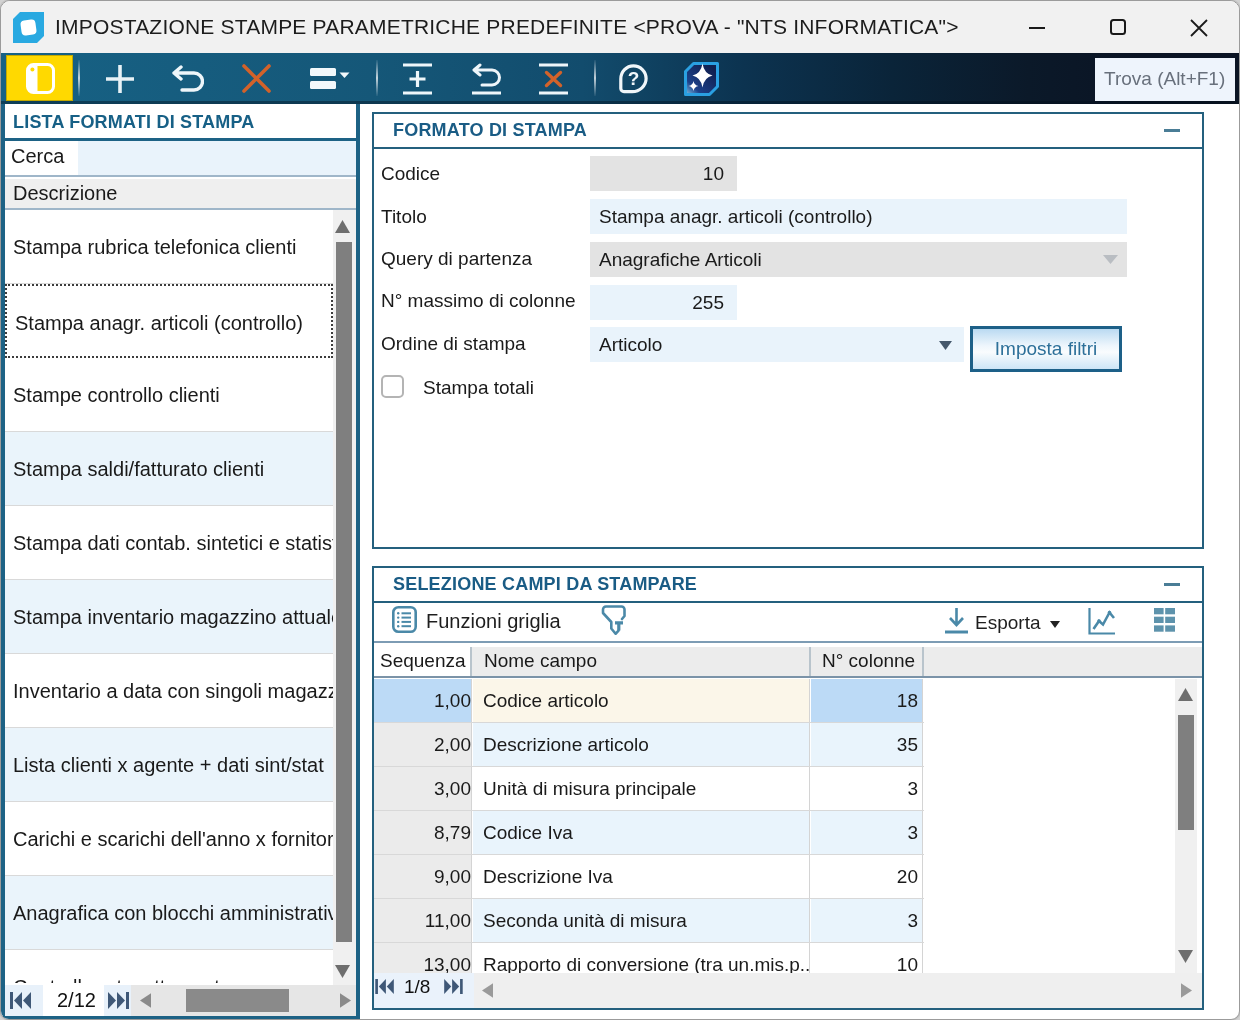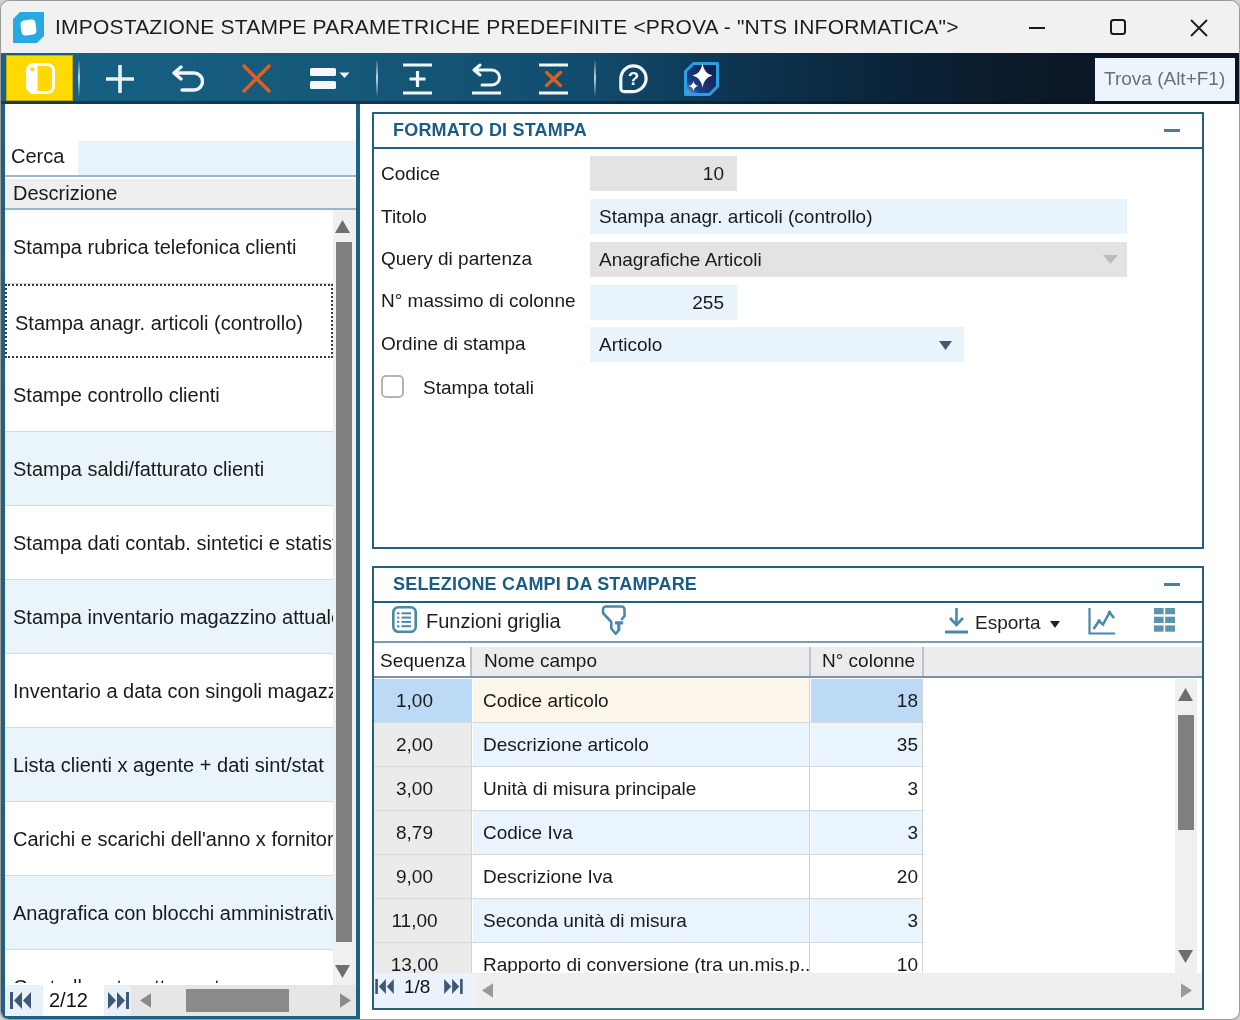--- a/index.html
+++ b/index.html
@@ -54,21 +54,21 @@
   background:linear-gradient(180deg,#badaf2 0%,#eef6fc 42%,#f9fcfe 58%,#cde5f6 100%);
   border:3px solid #1d6088; color:#2d7099; font-size:19px; text-align:center; line-height:40px; }
 .chk { position:absolute; left:7px; top:261px; width:23px; height:23px; border:2px solid #b4b4b4; border-radius:5px; background:#fff; }
 
 .gtoolbar { position:absolute; left:0; top:35px; width:100%; height:40px; background:#fff; border-bottom:2px solid #7d9cb4; }
 .gtext { position:absolute; top:7px; font-size:20px; color:#1e1e1e; }
 .ghead { position:absolute; left:0; top:79px; width:100%; height:31px; background:#ececec; border-bottom:2px solid #7b93a8; font-size:19px; color:#1a1a1a; }
 .gcell { position:absolute; top:0; height:100%; border-right:2px solid #b9c4cc; }
 .grow { position:absolute; left:0; width:550px; height:44px; font-size:19px; color:#1a1a1a; border-bottom:1px solid #d8d8d8; background:#fff; }
 .gc { position:absolute; top:0; height:43px; line-height:43px; border-right:1px solid #d4d4d4; }
-.gc1 { left:0; width:98px; background:#ebebeb; text-align:center; padding-right:16px; }
+.gc1 { left:0; width:98px; background:#ebebeb; text-align:right; padding-right:0; }
 .gc2 { left:99px; width:337px; padding-left:10px; white-space:nowrap; overflow:hidden; }
 .gc3 { left:437px; width:112px; text-align:right; padding-right:4px; }
 .g-pager { position:absolute; left:0; top:405px; width:828px; height:35px; background:#efefef; }
 .navy { fill:#3f5877; }
 </style>
 </head>
 <body>
 <div class="win">
 
   <div class="titlebar">
@@ -138,20 +138,21 @@
           </linearGradient>
         </defs>
       <polygon points="9.5,1.5 33.5,1.5 33.5,24.5 25.5,32.5 1.5,32.5 1.5,9.5" fill="url(#spk)" stroke="#2aa0e2" stroke-width="3" stroke-linejoin="round"></polygon>
       <path d="M18.5 1.5 Q20.2 11.8 28.5 13.5 Q20.2 15.2 18.5 25.5 Q16.8 15.2 8.5 13.5 Q16.8 11.8 18.5 1.5 Z" fill="#fff"></path>
       <path d="M9.5 19 Q10.2 23.2 14.5 24 Q10.2 24.8 9.5 29 Q8.8 24.8 4.5 24 Q8.8 23.2 9.5 19 Z" fill="#fff"></path>
     </svg>
     <div class="trova">Trova (Alt+F1)</div>
   </div>
 
   <div class="leftpanel">
+    <div class="lp-head">LISTA FORMATI DI STAMPA</div>
     <div class="lp-cerca">
         <div class="white"></div>
         <span>Cerca</span>
       </div>
     <div class="lp-desc">Descrizione</div>
     <div class="lp-list">
       <div class="lp-row">
           <span>Stampa rubrica telefonica clienti</span>
         </div>
       <div class="lp-row sel">
@@ -195,21 +196,21 @@
         </svg>
     </div>
     <div class="lp-pager">
       <svg class="abs" style="left:5px;top:7px" width="22" height="17" viewBox="0 0 22 17">
           <g class="navy">
             <rect x="0" y="0" width="3" height="17"></rect>
             <polygon points="12,8.5 12,0 4,8.5 12,17"></polygon>
             <polygon points="21,8.5 21,0 13,8.5 21,17"></polygon>
           </g>
         </svg>
-      <div class="abs" style="left:38px;top:0;width:61px;height:31px;background:#fff;font-size:20px;text-align:left;padding-left:6px;line-height:30px;color:#111">2/12</div>
+      <div class="abs" style="left:38px;top:0;width:61px;height:31px;background:#fff;font-size:20px;text-align:left;padding-left:14px;line-height:30px;color:#111">2/12</div>
       <svg class="abs" style="left:102px;top:7px" width="22" height="17" viewBox="0 0 22 17">
           <g class="navy">
             <polygon points="1,8.5 1,0 9,8.5 1,17"></polygon>
             <polygon points="10,8.5 10,0 18,8.5 10,17"></polygon>
             <rect x="19" y="0" width="3" height="17"></rect>
           </g>
         </svg>
       <div class="abs" style="left:126px;top:0;width:225px;height:31px;background:#e6e6e6">
         <svg class="abs" style="left:9px;top:8px" width="11" height="15" viewBox="0 0 12 16">
             <polygon points="12,0 12,16 0,8" fill="#8a8a8a"></polygon>
@@ -236,20 +237,21 @@
         </svg>
     </div>
     <div class="frow" style="top:176px">N° massimo di colonne</div>
     <div class="finput blue num" style="top:171px;width:147px">255</div>
     <div class="frow" style="top:219px">Ordine di stampa</div>
     <div class="finput blue txt" style="top:213px;width:374px">Articolo
       <svg class="abs" style="right:12px;top:14px" width="13" height="9" viewBox="0 0 13 9">
           <polygon points="0,0 13,0 6.5,9" fill="#44576b"></polygon>
         </svg>
     </div>
+    <div class="btn-filtri">Imposta filtri</div>
     <div class="chk"></div>
     <div class="frow" style="left:49px;top:263px">Stampa totali</div>
   </div>
 
   <div class="panel p2">
     <div class="p-head">SELEZIONE CAMPI DA STAMPARE</div>
     <div class="p-min"></div>
     <div class="gtoolbar">
       <svg class="abs" style="left:18px;top:3px" width="25" height="27" viewBox="0 0 25 27">
         <rect x="1.3" y="1.3" width="22.4" height="24.4" rx="5" fill="none" stroke="#4a89a8" stroke-width="2.6"></rect>

